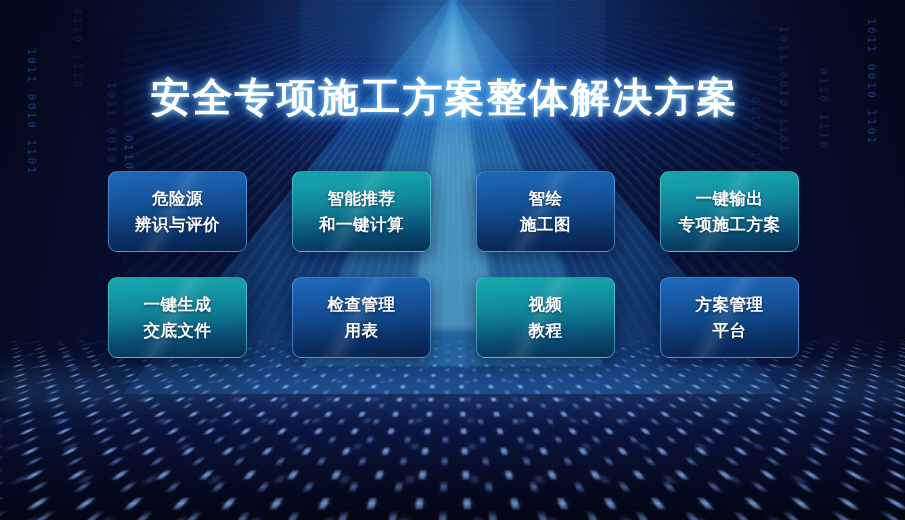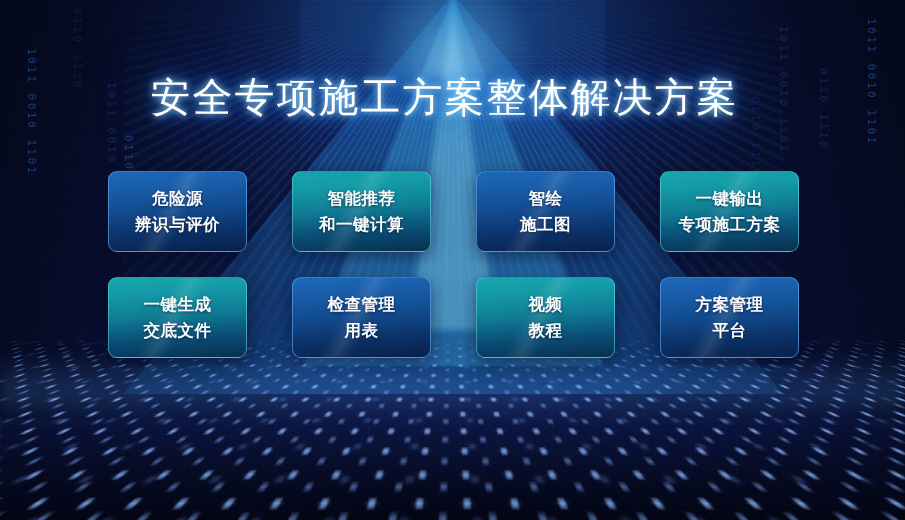--- a/index.html
+++ b/index.html
@@ -135,21 +135,21 @@
   .bottom-fade{
     position:absolute;left:0;right:0;bottom:0;height:90px;
     background:linear-gradient(180deg, rgba(4,7,24,0) 0%, rgba(4,7,24,0.75) 60%, rgba(3,5,18,0.95) 100%);
   }
 
   
   .title{
     position:absolute;top:70px;left:0;right:16px;
     text-align:center;
     font-size:40px;
-    font-weight:normal;
+    font-weight:bold;
     letter-spacing:2px;
     color:#ffffff;
     text-shadow:
       0 0 6px rgba(160,225,255,.95),
       0 0 16px rgba(70,165,245,.85),
       0 0 34px rgba(35,110,225,.75),
       0 0 60px rgba(20,80,200,.55);
     z-index:6;
   }
 

